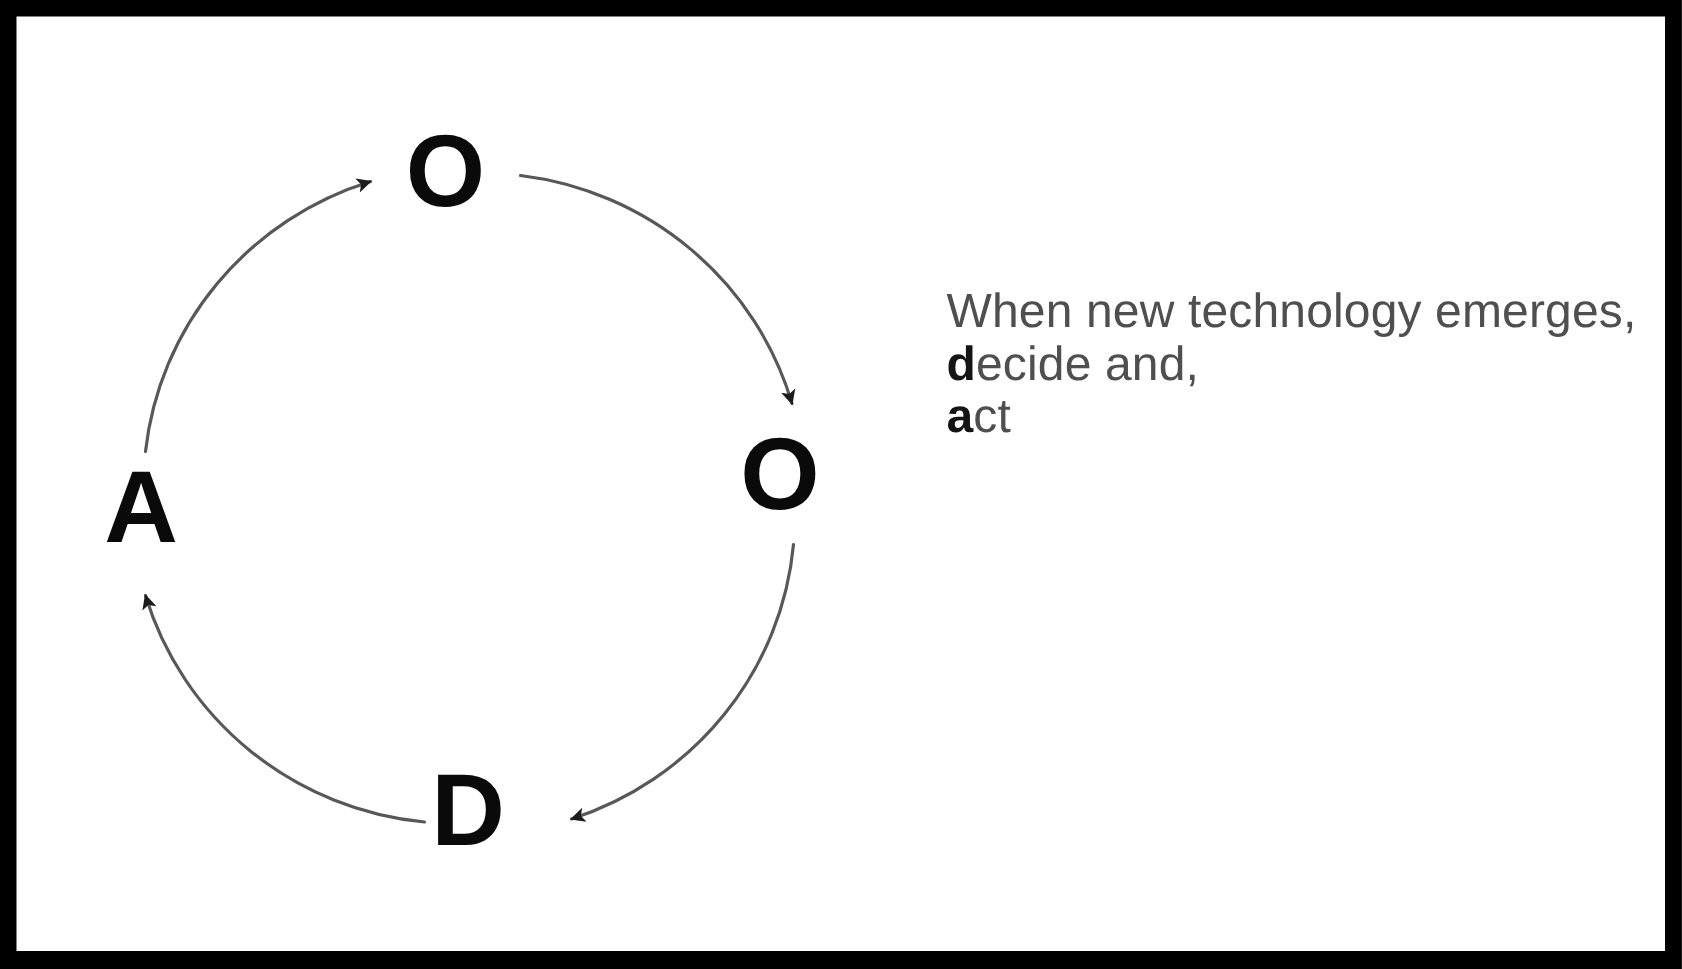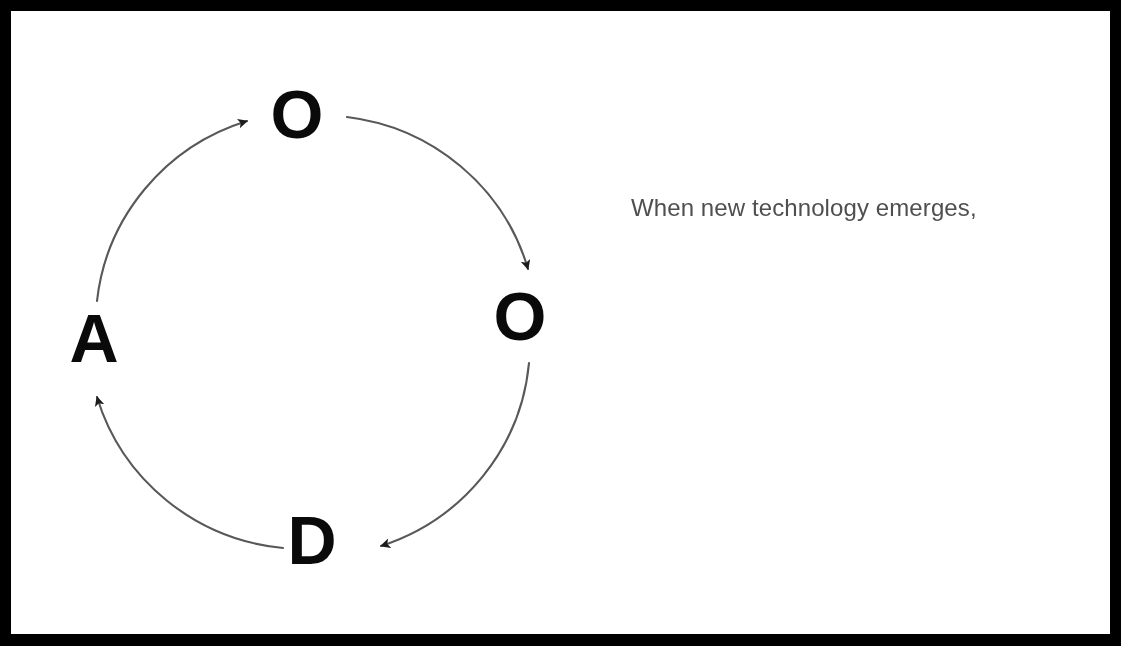--- a/index.html
+++ b/index.html
@@ -65,21 +65,21 @@
   .node-decide    { left: 256px; top: 495px; }
   .node-act       { left: 38px;  top: 293px; }
 
   
   .caption-block {
     position: absolute;
     left: 620px;
     top: 179px;
     width: 430px;
     font-family: "Liberation Sans", sans-serif;
-    font-size: 24px;
+    font-size: 32px;
     line-height: 35px;
     color: #4f4f4f;
     font-weight: 400;
     letter-spacing: 0.1px;
   }
   .caption-line {
     white-space: nowrap;
   }
   .caption-line .lead {
     font-weight: bold;
@@ -125,16 +125,22 @@
 
       <div class="cycle-node node-decide">D</div>
 
       <div class="cycle-node node-act">A</div>
     </div>
 
     <div class="caption-block">
       <div class="caption-line">
         <span class="lead"></span><span>When new technology emerges,</span>
       </div>
+      <div class="caption-line">
+        <span class="lead">d</span><span>ecide and,</span>
+      </div>
+      <div class="caption-line">
+        <span class="lead">a</span><span>ct</span>
+      </div>
     </div>
 
   </div>
 </div>
 
 </body></html>

